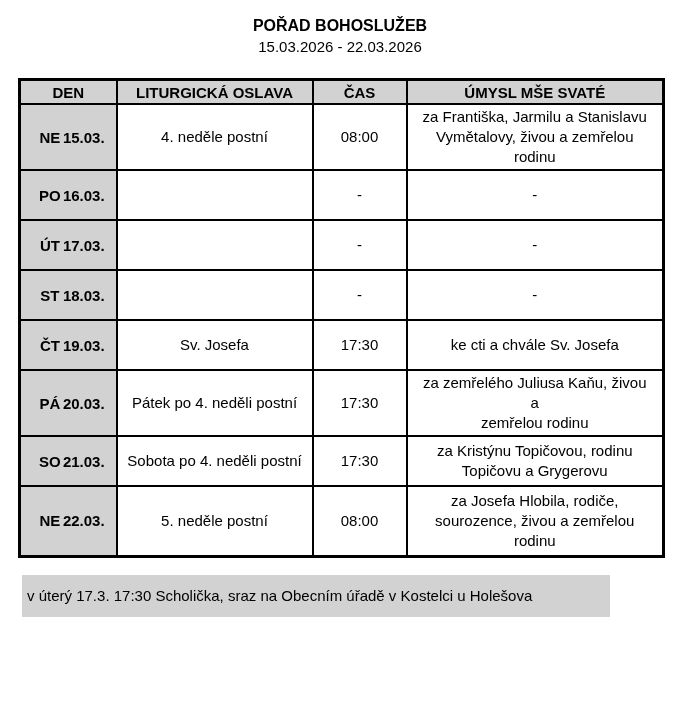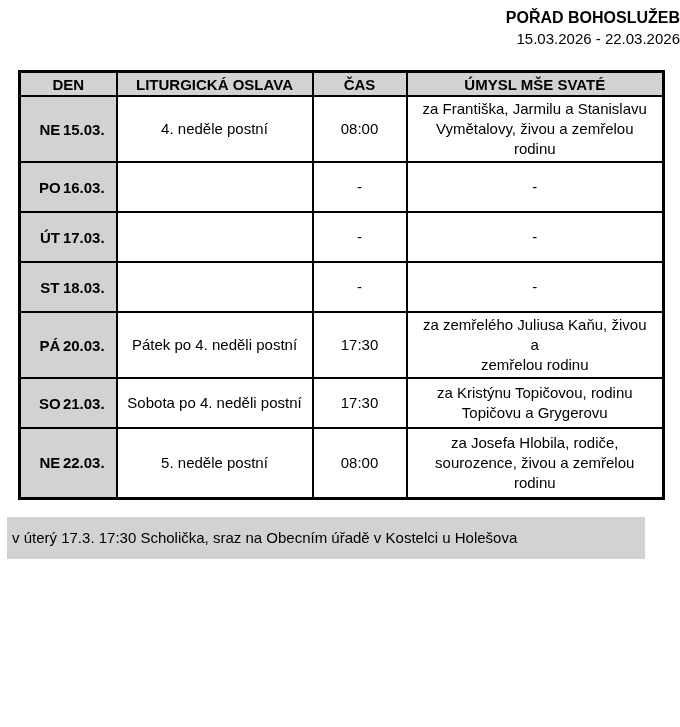--- a/index.html
+++ b/index.html
@@ -6,22 +6,22 @@
     margin: 0;
     padding: 0;
     background: #ffffff;
     width: 680px;
     height: 727px;
     font-family: "Liberation Sans", sans-serif;
     color: #000;
     -webkit-font-smoothing: antialiased;
   }
   .title-block {
-    padding-top: 8px;
-    text-align: right;
+    padding-top: 16px;
+    text-align: center;
   }
   .title-line1, .title-line2 {
     font-size: 16px;
     font-weight: bold;
     line-height: 20px;
   }
   .title-line3 {
     font-size: 15px;
     font-weight: normal;
     line-height: 21px;
@@ -63,22 +63,22 @@
   td.liturgy-cell, td.time-cell {
     padding: 14px 3px;
     line-height: 20px;
   }
   td.intention-cell {
     padding: 2px 13px;
     line-height: 20px;
     white-space: pre-line;
   }
   .footer-bar {
-    margin: 17px 0 0 7px;
-    width: 638px;
+    margin: 17px 0 0 22px;
+    width: 588px;
     height: 42px;
     background: var(--footer-bg, #d2d2d2);
     display: flex;
     align-items: center;
     box-sizing: border-box;
     padding-left: 5px;
     font-size: 15px;
   }
 </style>
 </head>
@@ -125,20 +125,26 @@
       <td class="time-cell">-</td>
       <td class="intention-cell">-</td>
     </tr>
     <tr class="data-row">
       <td class="day-cell"><span class="day-abbrev">ST</span><span>18.03.</span></td>
       <td class="liturgy-cell"></td>
       <td class="time-cell">-</td>
       <td class="intention-cell">-</td>
     </tr>
     <tr class="data-row">
+      <td class="day-cell"><span class="day-abbrev">ČT</span><span>19.03.</span></td>
+      <td class="liturgy-cell">Sv. Josefa</td>
+      <td class="time-cell">17:30</td>
+      <td class="intention-cell">ke cti a chvále Sv. Josefa</td>
+    </tr>
+    <tr class="data-row">
       <td class="day-cell"><span class="day-abbrev">PÁ</span><span>20.03.</span></td>
       <td class="liturgy-cell">Pátek po 4. neděli postní</td>
       <td class="time-cell">17:30</td>
       <td class="intention-cell">za zemřelého Juliusa Kaňu, živou a
 zemřelou rodinu</td>
     </tr>
     <tr class="data-row">
       <td class="day-cell"><span class="day-abbrev">SO</span><span>21.03.</span></td>
       <td class="liturgy-cell">Sobota po 4. neděli postní</td>
       <td class="time-cell">17:30</td>

